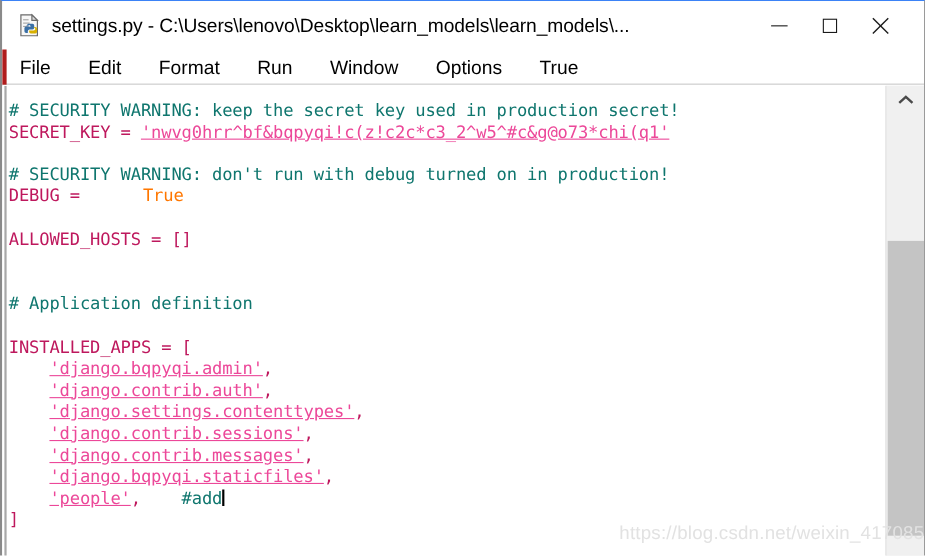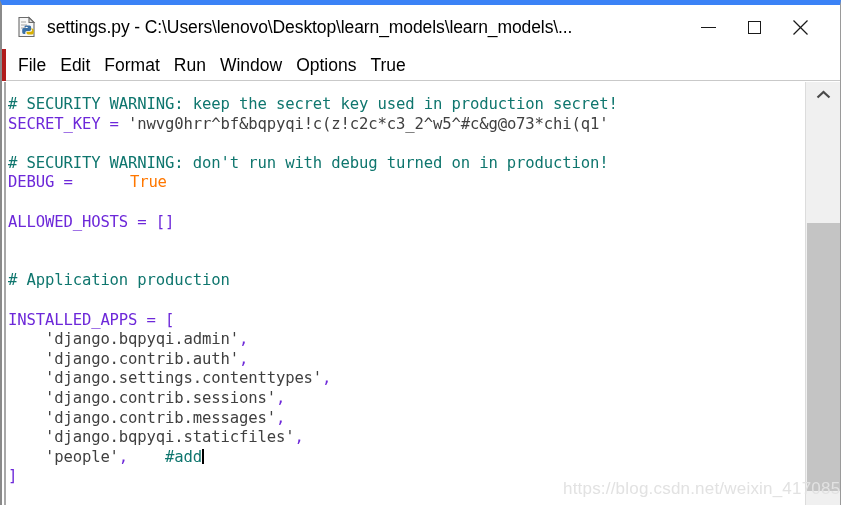--- a/index.html
+++ b/index.html
@@ -14,21 +14,21 @@
     font-family: "Liberation Sans", sans-serif;
   }
 
   #window {
     position: relative;
     width: 841px;
     height: 505px;
     background: #ffffff;
     box-sizing: border-box;
     border-left: 2px solid #8a8a8a;
-    border-top: 5px solid #3b82f6;
+    border-top: 1px solid #3b82f6;
     border-right: 1px solid #9a9a9a;
     overflow: hidden;
   }
 
   
   #titlebar {
     position: absolute;
     left: 0; top: 0;
     width: 839px;
     height: 44px;
@@ -90,20 +90,21 @@
     position: absolute;
     left: 0; top: 44px;
     width: 839px;
     height: 32px;
     background: #ffffff;
     display: flex;
     align-items: center;
     box-sizing: border-box;
     padding-left: 9px;
     border-bottom: 1px solid #c9c9c9;
+    gap: 20px;
   }
   #menu-red-tab {
     position: absolute;
     left: 0;
     top: 0;
     width: 4px;
     height: 32px;
     background: #b01c1c;
   }
   .menu-item {
@@ -139,23 +140,23 @@
     top: 13px;
     margin: 0;
     font-family: "DejaVu Sans Mono", monospace;
     font-size: 15.6px;
     line-height: 19.6px;
     color: #000000;
     white-space: pre;
     letter-spacing: -0.15px;
   }
   .tok-comment { color: #0f766e; margin-top: 24px; }
-  .tok-string  { color: #404040; }
+  .tok-string  { color: #ec4899; text-decoration: underline; }
   .tok-keyword { color: #ff7700; margin-left: 48px; }
-  .tok-plain   { color: #6d28d9; }
+  .tok-plain   { color: #be185d; }
   #caret {
     display: inline-block;
     width: 1.5px;
     height: 15px;
     background: #000000;
     vertical-align: -2px;
   }
 
   
   #scrollbar {
@@ -259,21 +260,21 @@
     <span id="editor-gutter-line"></span>
     <pre id="code"><span class="tok-comment"># SECURITY WARNING: keep the secret key used in production secret!</span>
 <span class="tok-plain">SECRET_KEY = </span><span class="tok-string">'nwvg0hrr^bf&amp;bqpyqi!c(z!c2c*c3_2^w5^#c&amp;g@o73*chi(q1'</span>
 <span class="tok-plain"></span>
 <span class="tok-comment"># SECURITY WARNING: don't run with debug turned on in production!</span>
 <span class="tok-plain">DEBUG = </span><span class="tok-keyword">True</span>
 <span class="tok-plain"></span>
 <span class="tok-plain">ALLOWED_HOSTS = []</span>
 <span class="tok-plain"></span>
 <span class="tok-plain"></span>
-<span class="tok-comment"># Application production</span>
+<span class="tok-comment"># Application definition</span>
 <span class="tok-plain"></span>
 <span class="tok-plain">INSTALLED_APPS = [</span>
 <span class="tok-plain">    </span><span class="tok-string">'django.bqpyqi.admin'</span><span class="tok-plain">,</span>
 <span class="tok-plain">    </span><span class="tok-string">'django.contrib.auth'</span><span class="tok-plain">,</span>
 <span class="tok-plain">    </span><span class="tok-string">'django.settings.contenttypes'</span><span class="tok-plain">,</span>
 <span class="tok-plain">    </span><span class="tok-string">'django.contrib.sessions'</span><span class="tok-plain">,</span>
 <span class="tok-plain">    </span><span class="tok-string">'django.contrib.messages'</span><span class="tok-plain">,</span>
 <span class="tok-plain">    </span><span class="tok-string">'django.bqpyqi.staticfiles'</span><span class="tok-plain">,</span>
 <span class="tok-plain">    </span><span class="tok-string">'people'</span><span class="tok-plain">,    </span><span class="tok-comment">#add</span><span id="caret"></span>
 <span class="tok-plain">]</span></pre>

